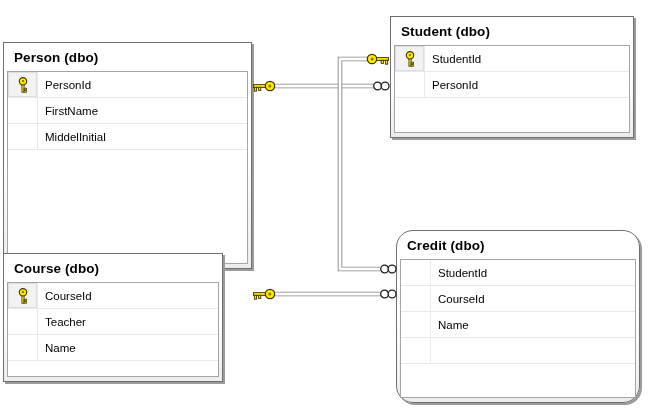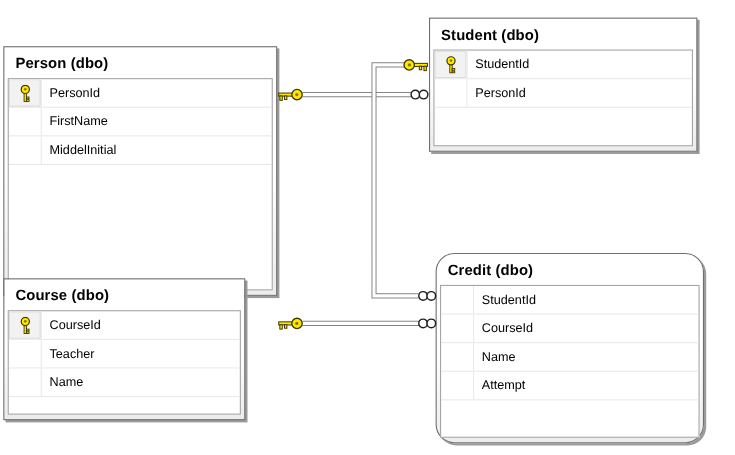--- a/index.html
+++ b/index.html
@@ -155,21 +155,20 @@
       <div class="col-row">
         <div class="icon-cell"></div>
         <div class="name-cell">CourseId</div>
       </div>
       <div class="col-row">
         <div class="icon-cell"></div>
         <div class="name-cell">Name</div>
       </div>
       <div class="col-row">
         <div class="icon-cell"></div>
-        <div class="name-cell">Attempt</div>
       </div>
     </div>
   </div>
 
   <svg class="overlay" width="668" height="414" viewBox="0 0 668 414">
 
     <g>
       <path class="lg" d="M275 86 H374"></path>
       <path class="lw" d="M275 86 H374"></path>
     </g>

